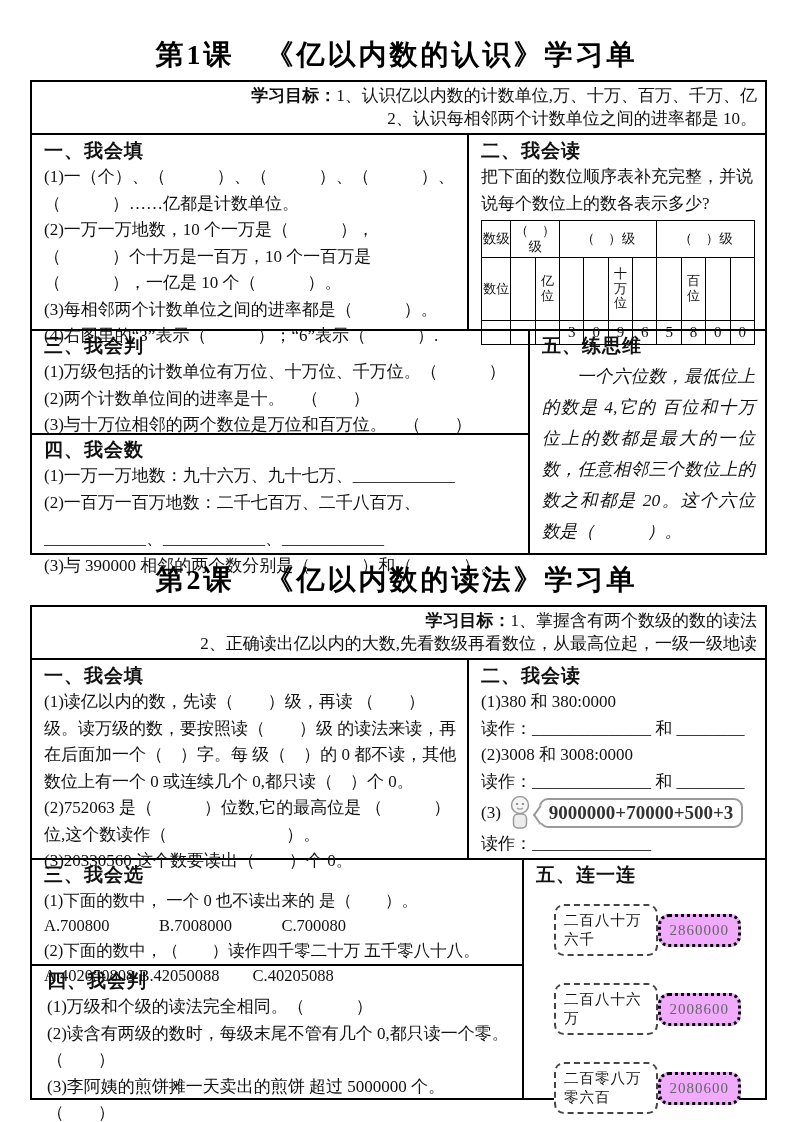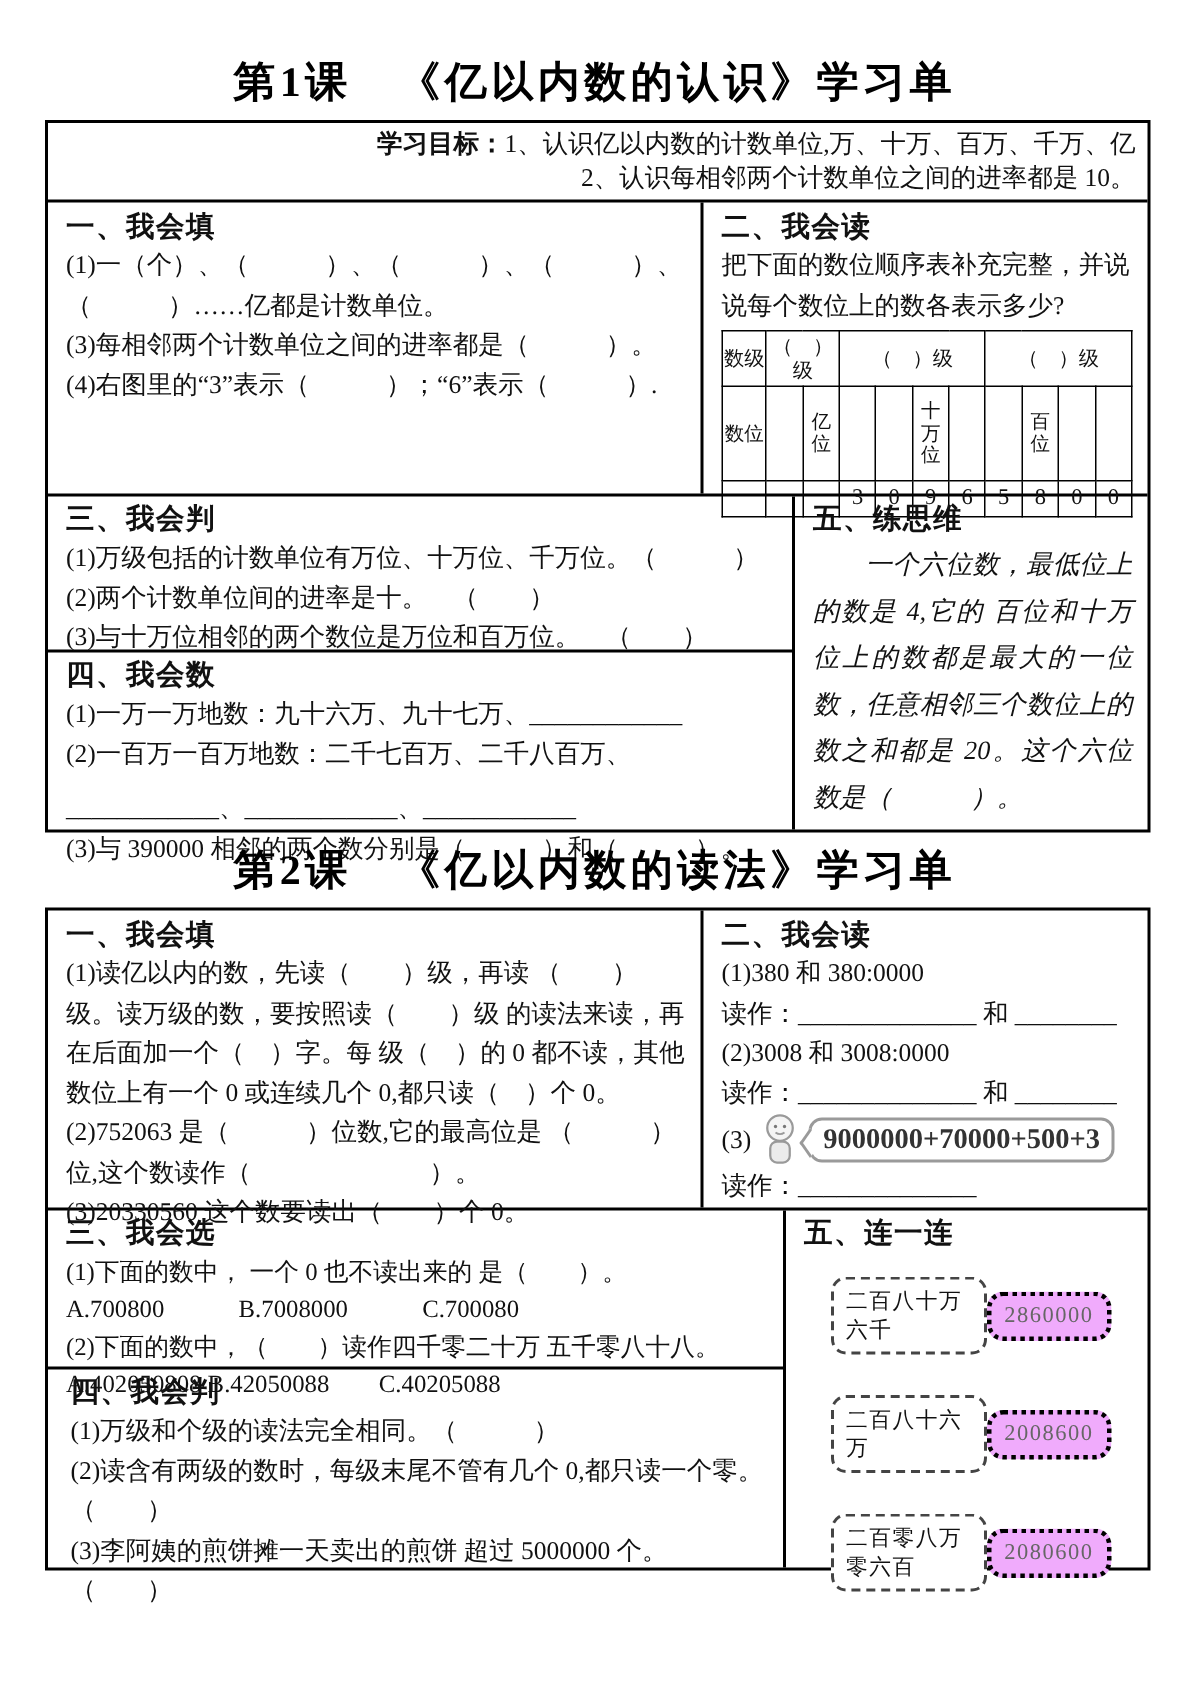--- a/index.html
+++ b/index.html
@@ -74,20 +74,21 @@
 
     <div class="obj-row">
       <p class="obj-line"><span class="obj-label">学习目标：</span><span>1、认识亿以内数的计数单位,万、十万、百万、千万、亿</span></p>
       <p class="obj-line obj-line2">2、认识每相邻两个计数单位之间的进率都是 10。</p>
     </div>
 
     <div class="cols t1-top">
       <div class="cell cl">
         <p class="sec-h">一、我会填</p>
         <p class="tx">(1)一（个）、（　　　）、（　　　）、（　　　）、（　　　）……亿都是计数单位。</p>
+        <p class="tx">(2)一万一万地数，10 个一万是（　　　），（　　　）个十万是一百万，10 个一百万是（　　　），一亿是 10 个（　　　）。</p>
         <p class="tx">(3)每相邻两个计数单位之间的进率都是（　　　）。</p>
         <p class="tx">(4)右图里的“3”表示（　　　）；“6”表示（　　　）.</p>
       </div>
       <div class="cell cr">
         <p class="sec-h">二、我会读</p>
         <p class="tx">把下面的数位顺序表补充完整，并说说每个数位上的数各表示多少?</p>
         <table class="pv">
           <tbody>
               <tr class="r1">
             <td class="hd">数级</td>
@@ -146,20 +147,24 @@
         <p class="sec-h">五、练思维</p>
         <p class="think-text">一个六位数，最低位上的数是 4,它的 百位和十万位上的数都是最大的一位数，任意相邻三个数位上的数之和都是 20。这个六位数是（　　　）。</p>
       </div>
     </div>
   </div>
 
   <h1 class="page-title title2">第2课　《亿以内数的读法》学习单</h1>
 
   <div class="lesson-box">
 
+    <div class="obj-row">
+      <p class="obj-line"><span class="obj-label">学习目标：</span><span>1、掌握含有两个数级的数的读法</span></p>
+      <p class="obj-line obj-line2">2、正确读出亿以内的大数,先看数级再看数位，从最高位起，一级一级地读</p>
+    </div>
 
     <div class="cols t2-top">
       <div class="cell cl">
         <p class="sec-h">一、我会填</p>
         <p class="tx">(1)读亿以内的数，先读（　　）级，再读 （　　）级。读万级的数，要按照读（　　）级 的读法来读，再在后面加一个（　）字。每 级（　）的 0 都不读，其他数位上有一个 0 或连续几个 0,都只读（　）个 0。</p>
         <p class="tx">(2)752063 是（　　　）位数,它的最高位是 （　　　）位,这个数读作（　　　　　　　）。</p>
         <p class="tx">(3)20330560 这个数要读出（　　）个 0。</p>
       </div>
       <div class="cell cr">
         <p class="sec-h">二、我会读</p>

